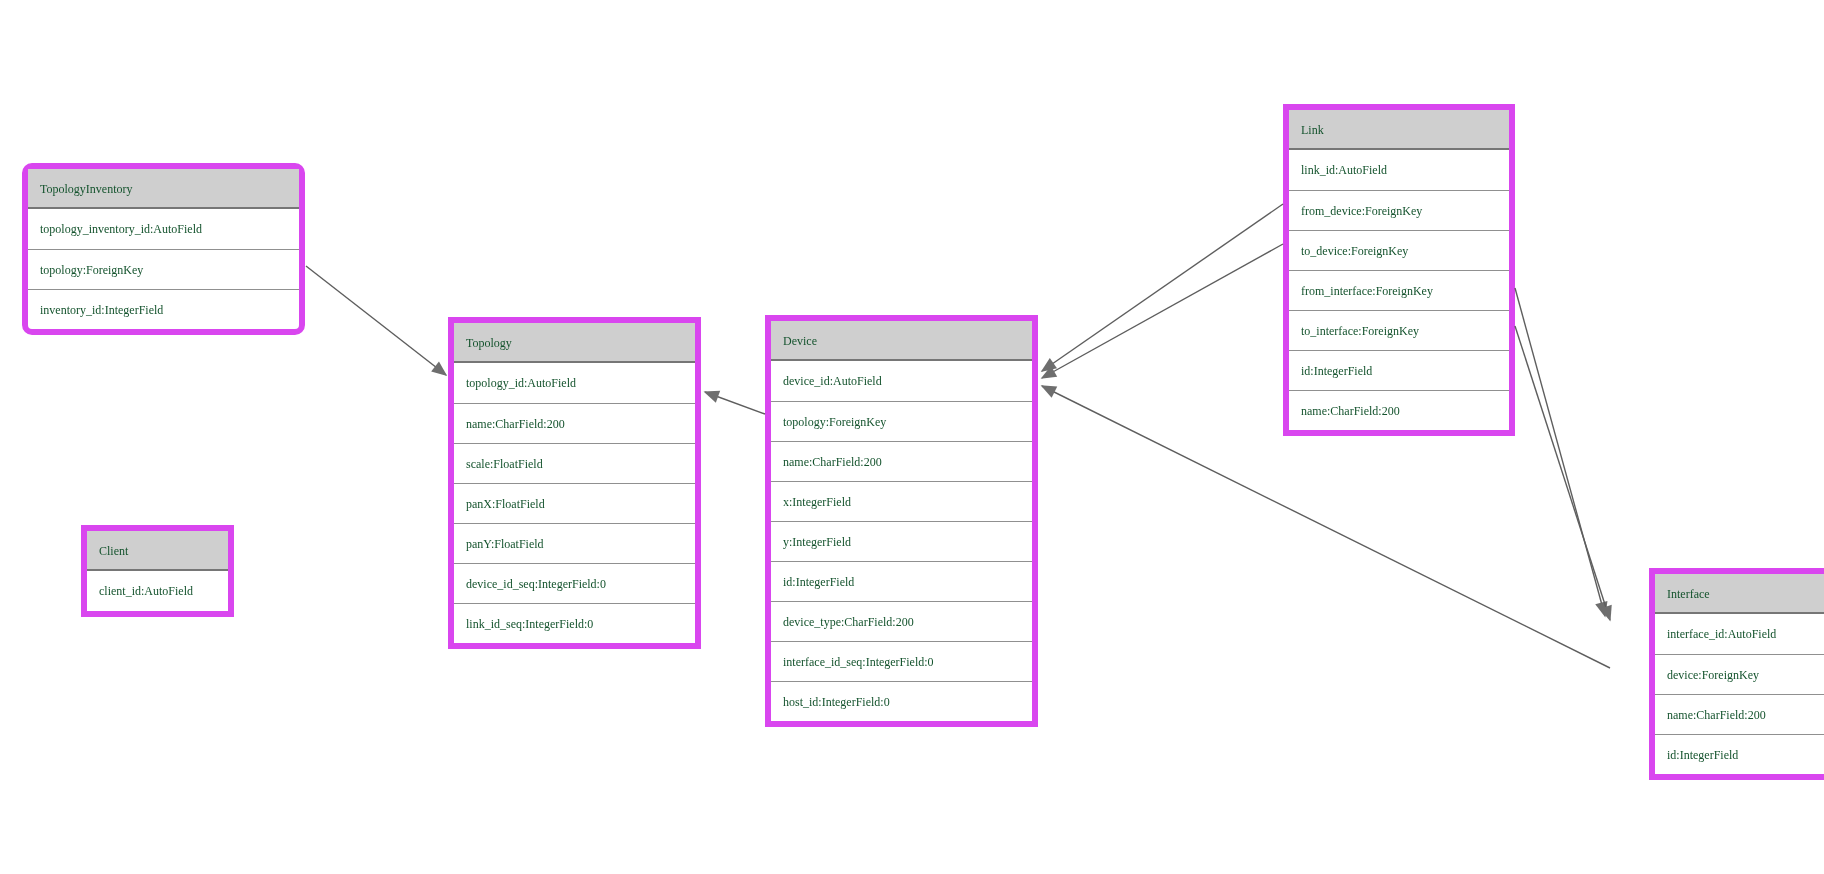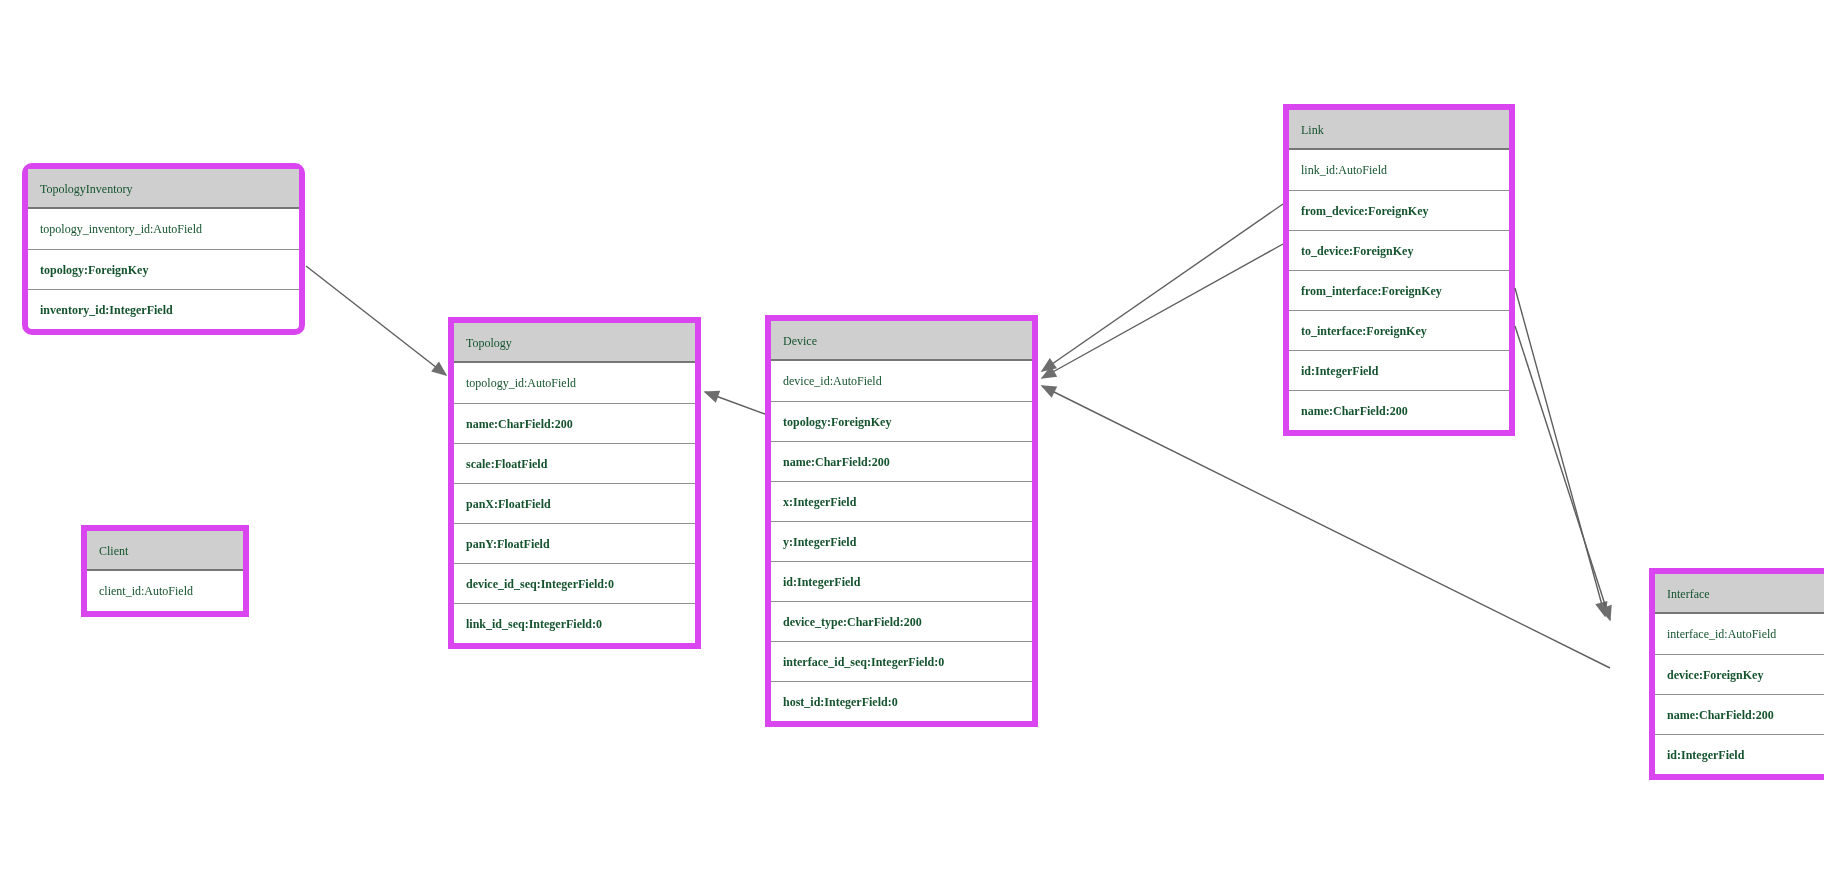--- a/index.html
+++ b/index.html
@@ -44,21 +44,20 @@
   .entity-field {
     height: 40px;
     line-height: 40px;
     padding-left: 12px;
     box-sizing: border-box;
     white-space: nowrap;
     overflow: hidden;
   }
   .entity-field + .entity-field {
     border-top: 1.5px solid #909090;
-    font-weight: bold;
   }
 </style>
 </head>
 <body>
 
 <div id="diagram" style="background: rgb(255, 255, 255);">
   <svg id="edges" width="1824" height="874" viewBox="0 0 1824 874" xmlns="http://www.w3.org/2000/svg">
     <defs>
       <marker id="arrow" viewBox="0 0 10 10" refX="9" refY="5" markerWidth="14" markerHeight="11" orient="auto">
         <path d="M 0 0.9 L 10 5 L 0 9.1 z" fill="#6e6e6e"></path>
@@ -81,21 +80,21 @@
     <div class="entity" style="left: 448px; top: 317px; width: 253px;">
       <div class="entity-header">Topology</div>
       <div class="entity-field">topology_id:AutoField</div>
       <div class="entity-field">name:CharField:200</div>
       <div class="entity-field">scale:FloatField</div>
       <div class="entity-field">panX:FloatField</div>
       <div class="entity-field">panY:FloatField</div>
       <div class="entity-field">device_id_seq:IntegerField:0</div>
       <div class="entity-field">link_id_seq:IntegerField:0</div>
     </div>
-    <div class="entity" style="left: 81px; top: 525px; width: 168px;">
+    <div class="entity" style="left: 81px; top: 525px; width: 153px;">
       <div class="entity-header">Client</div>
       <div class="entity-field">client_id:AutoField</div>
     </div>
     <div class="entity" style="left: 765px; top: 315px; width: 273px;">
       <div class="entity-header">Device</div>
       <div class="entity-field">device_id:AutoField</div>
       <div class="entity-field">topology:ForeignKey</div>
       <div class="entity-field">name:CharField:200</div>
       <div class="entity-field">x:IntegerField</div>
       <div class="entity-field">y:IntegerField</div>

